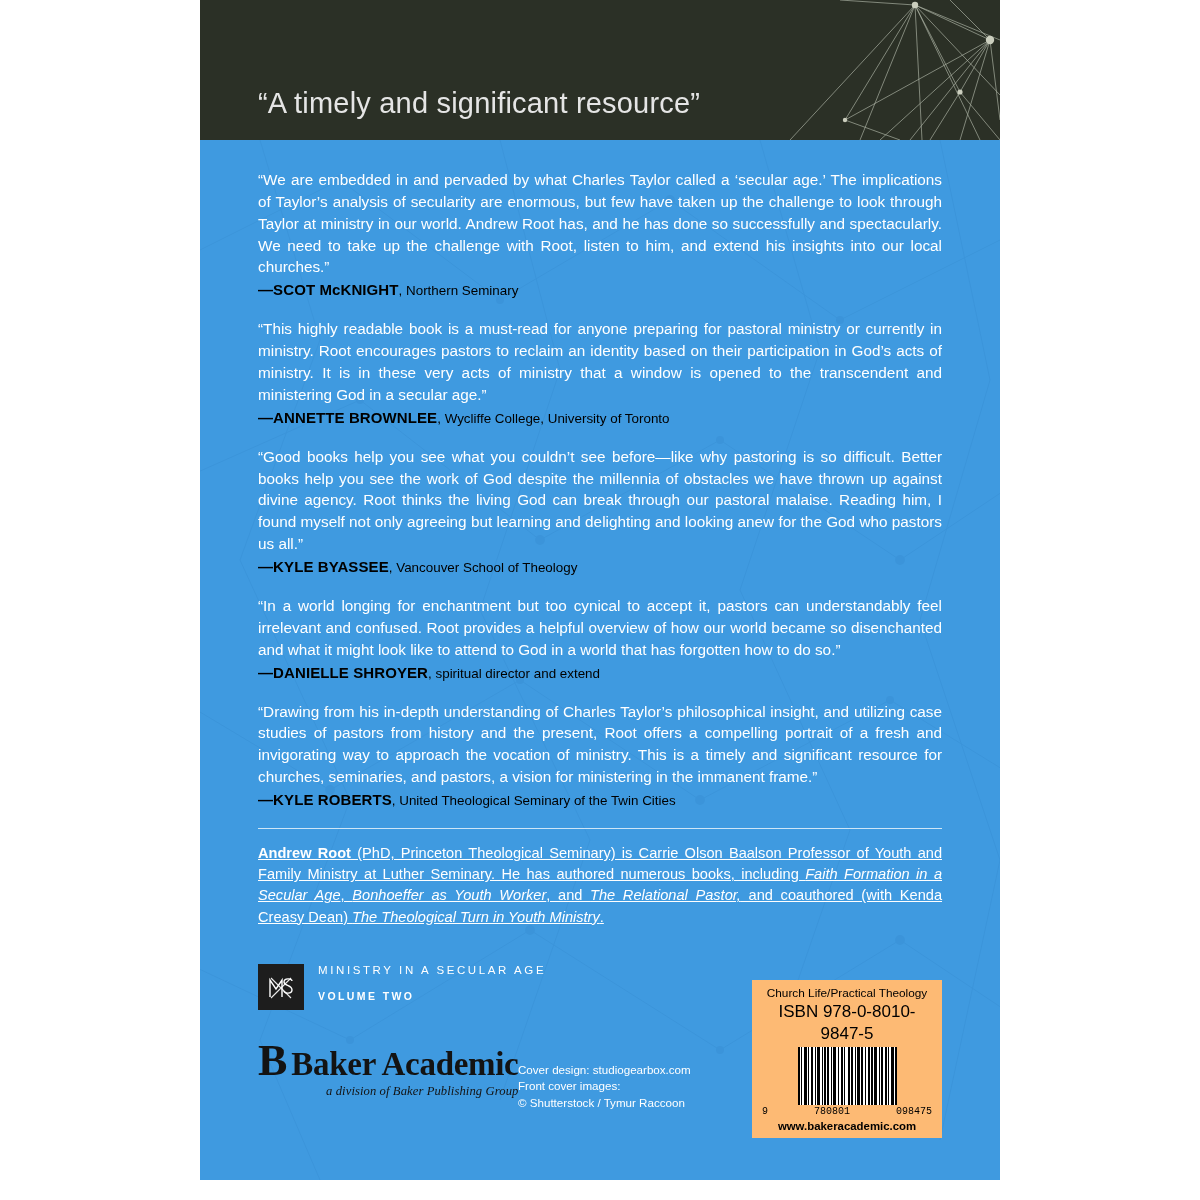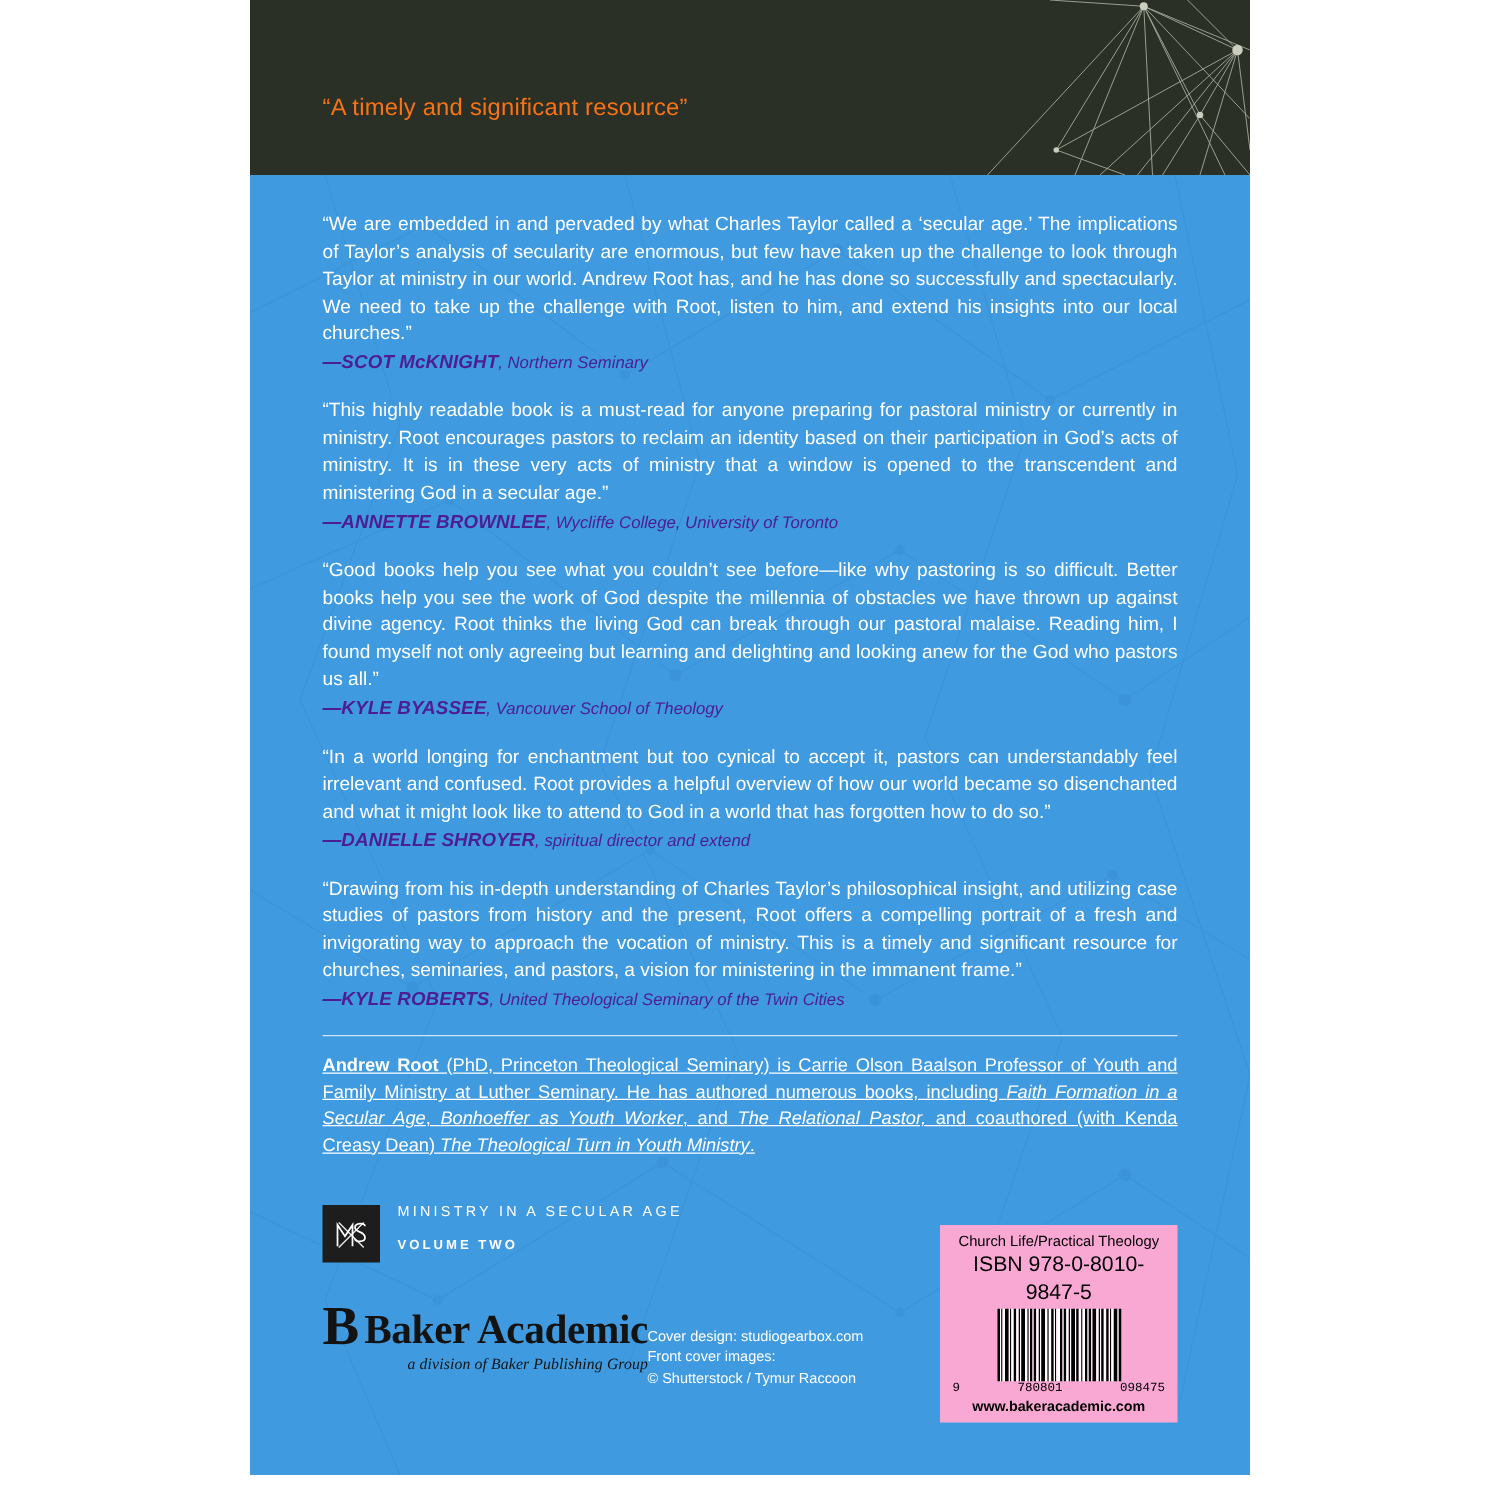--- a/index.html
+++ b/index.html
@@ -41,23 +41,23 @@
     position: absolute;
     right: 0;
     top: 0;
     width: 340px;
     height: 140px;
     opacity: 0.85;
   }
   .headline {
     position: absolute;
     left: 58px;
-    top: 76px;
-    font-size: 19px;
-    color: #f97316;
+    top: 87px;
+    font-size: 29px;
+    color: #e5e5e5;
     letter-spacing: 0.2px;
     white-space: nowrap;
   }
 
   
   .body-area {
     position: relative;
     width: 100%;
     height: 1040px;
     background: #3f9ae0;
@@ -82,23 +82,22 @@
     margin: 0;
     font-size: 15.3px;
     line-height: 1.43;
     color: #ffffff;
     text-align: justify;
     text-justify: inter-word;
   }
   .attrib {
     margin-top: 3px;
     font-size: 14px;
-    color: #4c1d95;
+    color: #000000;
     white-space: nowrap;
-    font-style: italic;
   }
   .attrib .nm {
     font-weight: bold;
     font-size: 15px;
     letter-spacing: 0.1px;
   }
   .attrib .aff {
     font-size: 13.4px;
   }
 
@@ -195,21 +194,21 @@
     font-size: 11.6px;
     line-height: 1.42;
     color: #ffffff;
   }
 
   .isbn-box {
     position: absolute;
     right: 58px;
     top: 26px;
     width: 190px;
-    background: #f9a8d4;
+    background: #fdba74;
     padding: 6px 8px 6px 8px;
     box-sizing: border-box;
     text-align: center;
     color: #000000;
   }
   .isbn-cat {
     font-size: 11.8px;
     line-height: 1.3;
   }
   .isbn-num {

